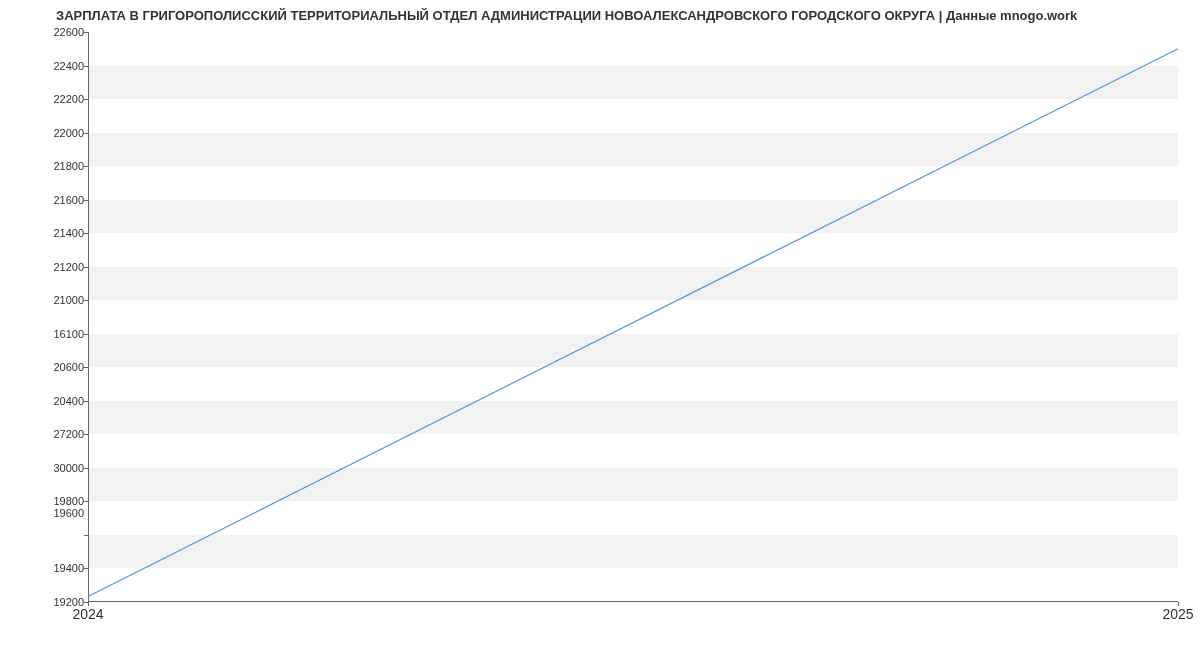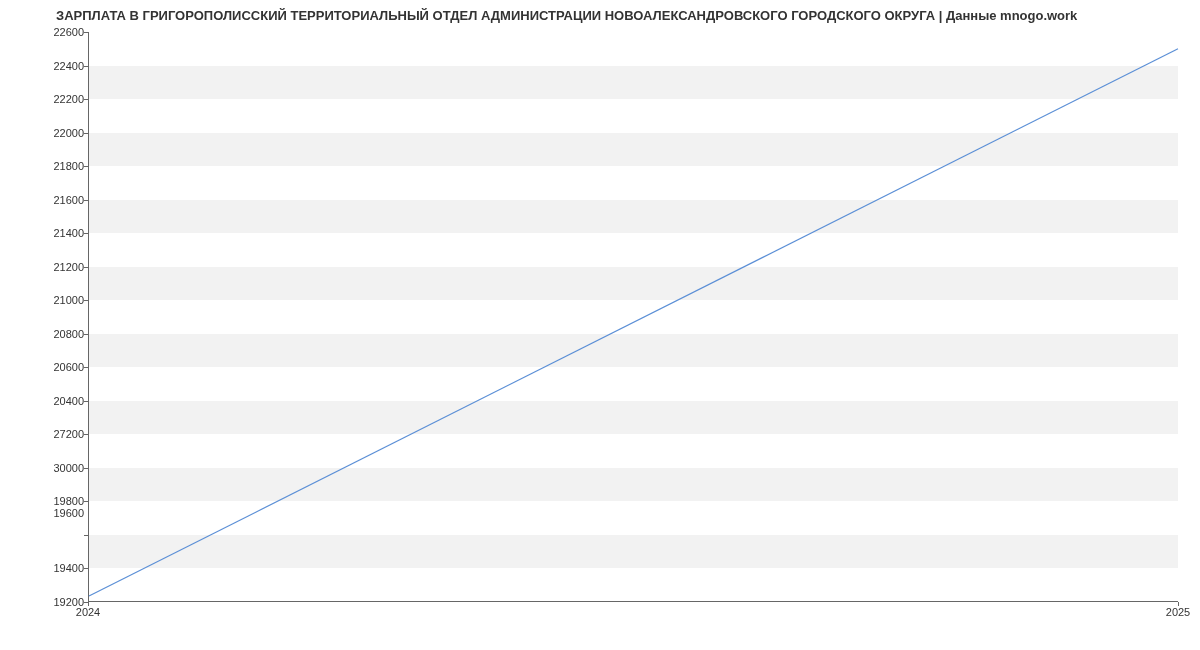--- a/index.html
+++ b/index.html
@@ -45,21 +45,21 @@
       position: absolute;
       right: 1116px;
       font-size: 11px;
       color: #333333;
       transform: translateY(-50%);
       text-align: right;
     }
     .x-tick-label {
       position: absolute;
       top: 606px;
-      font-size: 11px;
+      font-size: 14px;
       color: #333333;
       transform: translateX(-50%);
     }
     .y-axis-tick {
       position: absolute;
       left: 84px;
       width: 4px;
       height: 1px;
       background: #666666;
     }
@@ -106,21 +106,21 @@
     <div class="y-tick-label" style="top: 501.412px; margin-left: 44px;">19800</div>
     <div class="y-axis-tick" style="top: 501.412px;"></div>
     <div class="y-tick-label" style="top: 467.882px;">30000</div>
     <div class="y-axis-tick" style="top: 467.882px;"></div>
     <div class="y-tick-label" style="top: 434.353px;">27200</div>
     <div class="y-axis-tick" style="top: 434.353px;"></div>
     <div class="y-tick-label" style="top: 400.824px;">20400</div>
     <div class="y-axis-tick" style="top: 400.824px;"></div>
     <div class="y-tick-label" style="top: 367.294px;">20600</div>
     <div class="y-axis-tick" style="top: 367.294px;"></div>
-    <div class="y-tick-label" style="top: 333.765px;">20800</div>
+    <div class="y-tick-label" style="top: 333.765px;">16100</div>
     <div class="y-axis-tick" style="top: 333.765px;"></div>
     <div class="y-tick-label" style="top: 300.235px;">21000</div>
     <div class="y-axis-tick" style="top: 300.235px;"></div>
     <div class="y-tick-label" style="top: 266.706px;">21200</div>
     <div class="y-axis-tick" style="top: 266.706px;"></div>
     <div class="y-tick-label" style="top: 233.176px;">21400</div>
     <div class="y-axis-tick" style="top: 233.176px;"></div>
     <div class="y-tick-label" style="top: 199.647px;">21600</div>
     <div class="y-axis-tick" style="top: 199.647px;"></div>
     <div class="y-tick-label" style="top: 166.118px;">21800</div>

